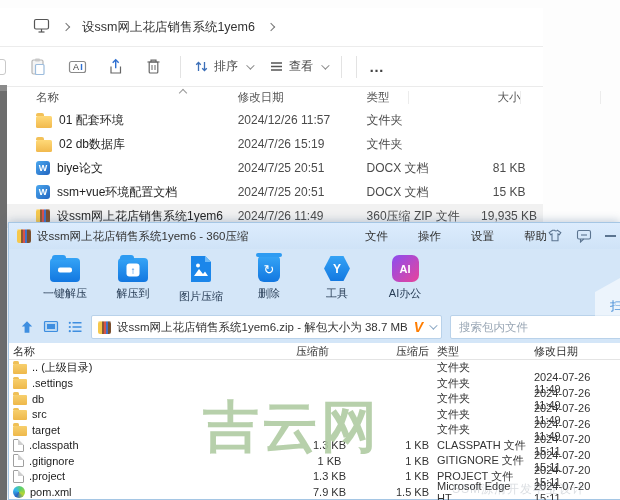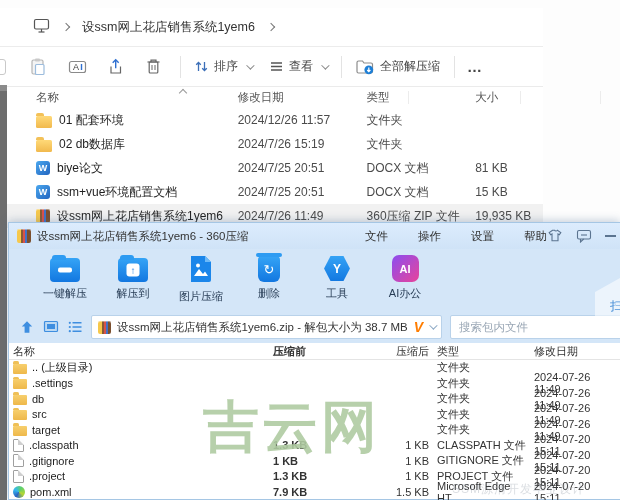--- a/index.html
+++ b/index.html
@@ -22,21 +22,21 @@
   .tbtn { display:flex; align-items:center; justify-content:center; gap:5px; color:#444; font-size:12px; }
   .vdiv { width:1px; height:22px; background:#e3e3e3; }
   .chev-d { width:6px; height:6px; border-right:1.3px solid #888; border-bottom:1.3px solid #888;
     transform:rotate(45deg) translateY(-2px); display:inline-block; margin-left:3px; }
   .more-dots { font-size:15px; font-weight:700; color:#444; letter-spacing:1px; }
 
   .exp-header { height:21px; display:flex; align-items:center; font-size:11.5px; color:#555; position:relative; }
   .c-name { width:244px; padding-left:36px; display:flex; align-items:center; gap:7px; }
   .c-date { width:133px; }
   .c-type { width:112px; }
-  .c-size { width:70px; text-align:left; }
+  .c-size { width:70px; text-align:center; }
   .sortcaret { position:absolute; left:180px; top:3px; width:6px; height:6px;
     border-top:1.3px solid #999; border-left:1.3px solid #999; transform:rotate(45deg); }
   .hsep { position:absolute; top:4px; width:1px; height:13px; background:#ececec; }
 
   .exp-row { height:24px; display:flex; align-items:center; font-size:12px; color:#4b4b4b; }
   .exp-row .nm { color:#1f1f1f; white-space:nowrap; }
   .exp-row.selected { background:#f1f1f1; }
 
   
   .foldericon { position:relative; width:16px; height:12px; border-radius:1.5px;
@@ -110,21 +110,21 @@
   .addr-caret { width:6px; height:6px; border-right:1.3px solid #8aa7c4; border-bottom:1.3px solid #8aa7c4;
     transform:rotate(45deg) translateY(-2px); }
   .search { flex:1; height:24px; margin-right:2px; background:#fff; border:1px solid #b9d2ea;
     border-radius:2px; font-size:11.5px; padding:0 8px; color:#333; outline:none;
     font-family:"Liberation Sans", sans-serif; }
   .search::placeholder { color:#9aa7b5; }
 
   .zip-list { position:absolute; left:0; top:120px; right:0; bottom:0; background:#fff; font-size:11px; }
   .z-header { height:17px; display:flex; align-items:center; color:#333; border-bottom:1px solid #e4e4e4; }
   .zc-name { flex:0 0 264px; padding-left:4px; display:flex; align-items:center; gap:5px; }
-  .zc-before { flex:0 0 113px; text-align:left;font-weight:bold; }
+  .zc-before { flex:0 0 113px; text-align:center; }
   .zc-after { flex:0 0 43px; text-align:right; }
   .zc-type { flex:0 0 97px; padding-left:8px; }
   .zc-date { flex:1 1 auto; padding-left:8px; }
   .z-header .zc-before { padding-right:34px; }
   .z-header .zc-after { padding-right:0px; }
   .z-row { height:15.5px; display:flex; align-items:center; color:#333; }
   .z-row .nm { color:#1d1d1d; white-space:nowrap; }
   .sfolder { position:relative; width:14px; height:10px; border-radius:1px;
     background:linear-gradient(#f7cf6d,#eeb84a); margin-top:2px; flex:none; }
   .sfolder::before { content:""; position:absolute; top:-2.5px; left:0; width:6px; height:2.5px;
@@ -199,28 +199,20 @@
         <span class="chev-d"></span>
       </span>
       <span class="tbtn" style="margin-left:17px">
         <svg width="15" height="15" viewBox="0 0 15 15">
             <path d="M2 4h11M2 7.5h11M2 11h11" stroke="#555" stroke-width="1.3"></path>
           </svg>
         <span>查看</span>
         <span class="chev-d"></span>
       </span>
       <span class="vdiv" style="margin-left:14px"></span>
-      <span class="tbtn" style="margin-left:13px">
-        <svg width="20" height="19" viewBox="0 0 20 19">
-            <path d="M2 5.5a1.5 1.5 0 0 1 1.5-1.5h4l1.5 2h7A1.5 1.5 0 0 1 17.5 7.5v7a1.5 1.5 0 0 1-1.5 1.5H3.5A1.5 1.5 0 0 1 2 14.5z" fill="none" stroke="#8c8c8c" stroke-width="1.2"></path>
-            <circle cx="13.8" cy="12.8" r="4.4" fill="#1e7fd6"></circle>
-            <path d="M13.8 10.6v4M12.2 13l1.6 1.6 1.6-1.6" fill="none" stroke="#fff" stroke-width="1.2"></path>
-          </svg>
-        <span>全部解压缩</span>
-      </span>
       <span class="vdiv" style="margin-left:14px"></span>
       <span class="tbtn more-dots" style="margin-left:12px">…</span>
     </div>
 
     <div class="exp-header">
       <span class="sortcaret"></span>
       <div class="c-name">名称</div>
       <div class="c-date">修改日期</div>
       <div class="c-type">类型</div>
       <div class="c-size">大小</div>

